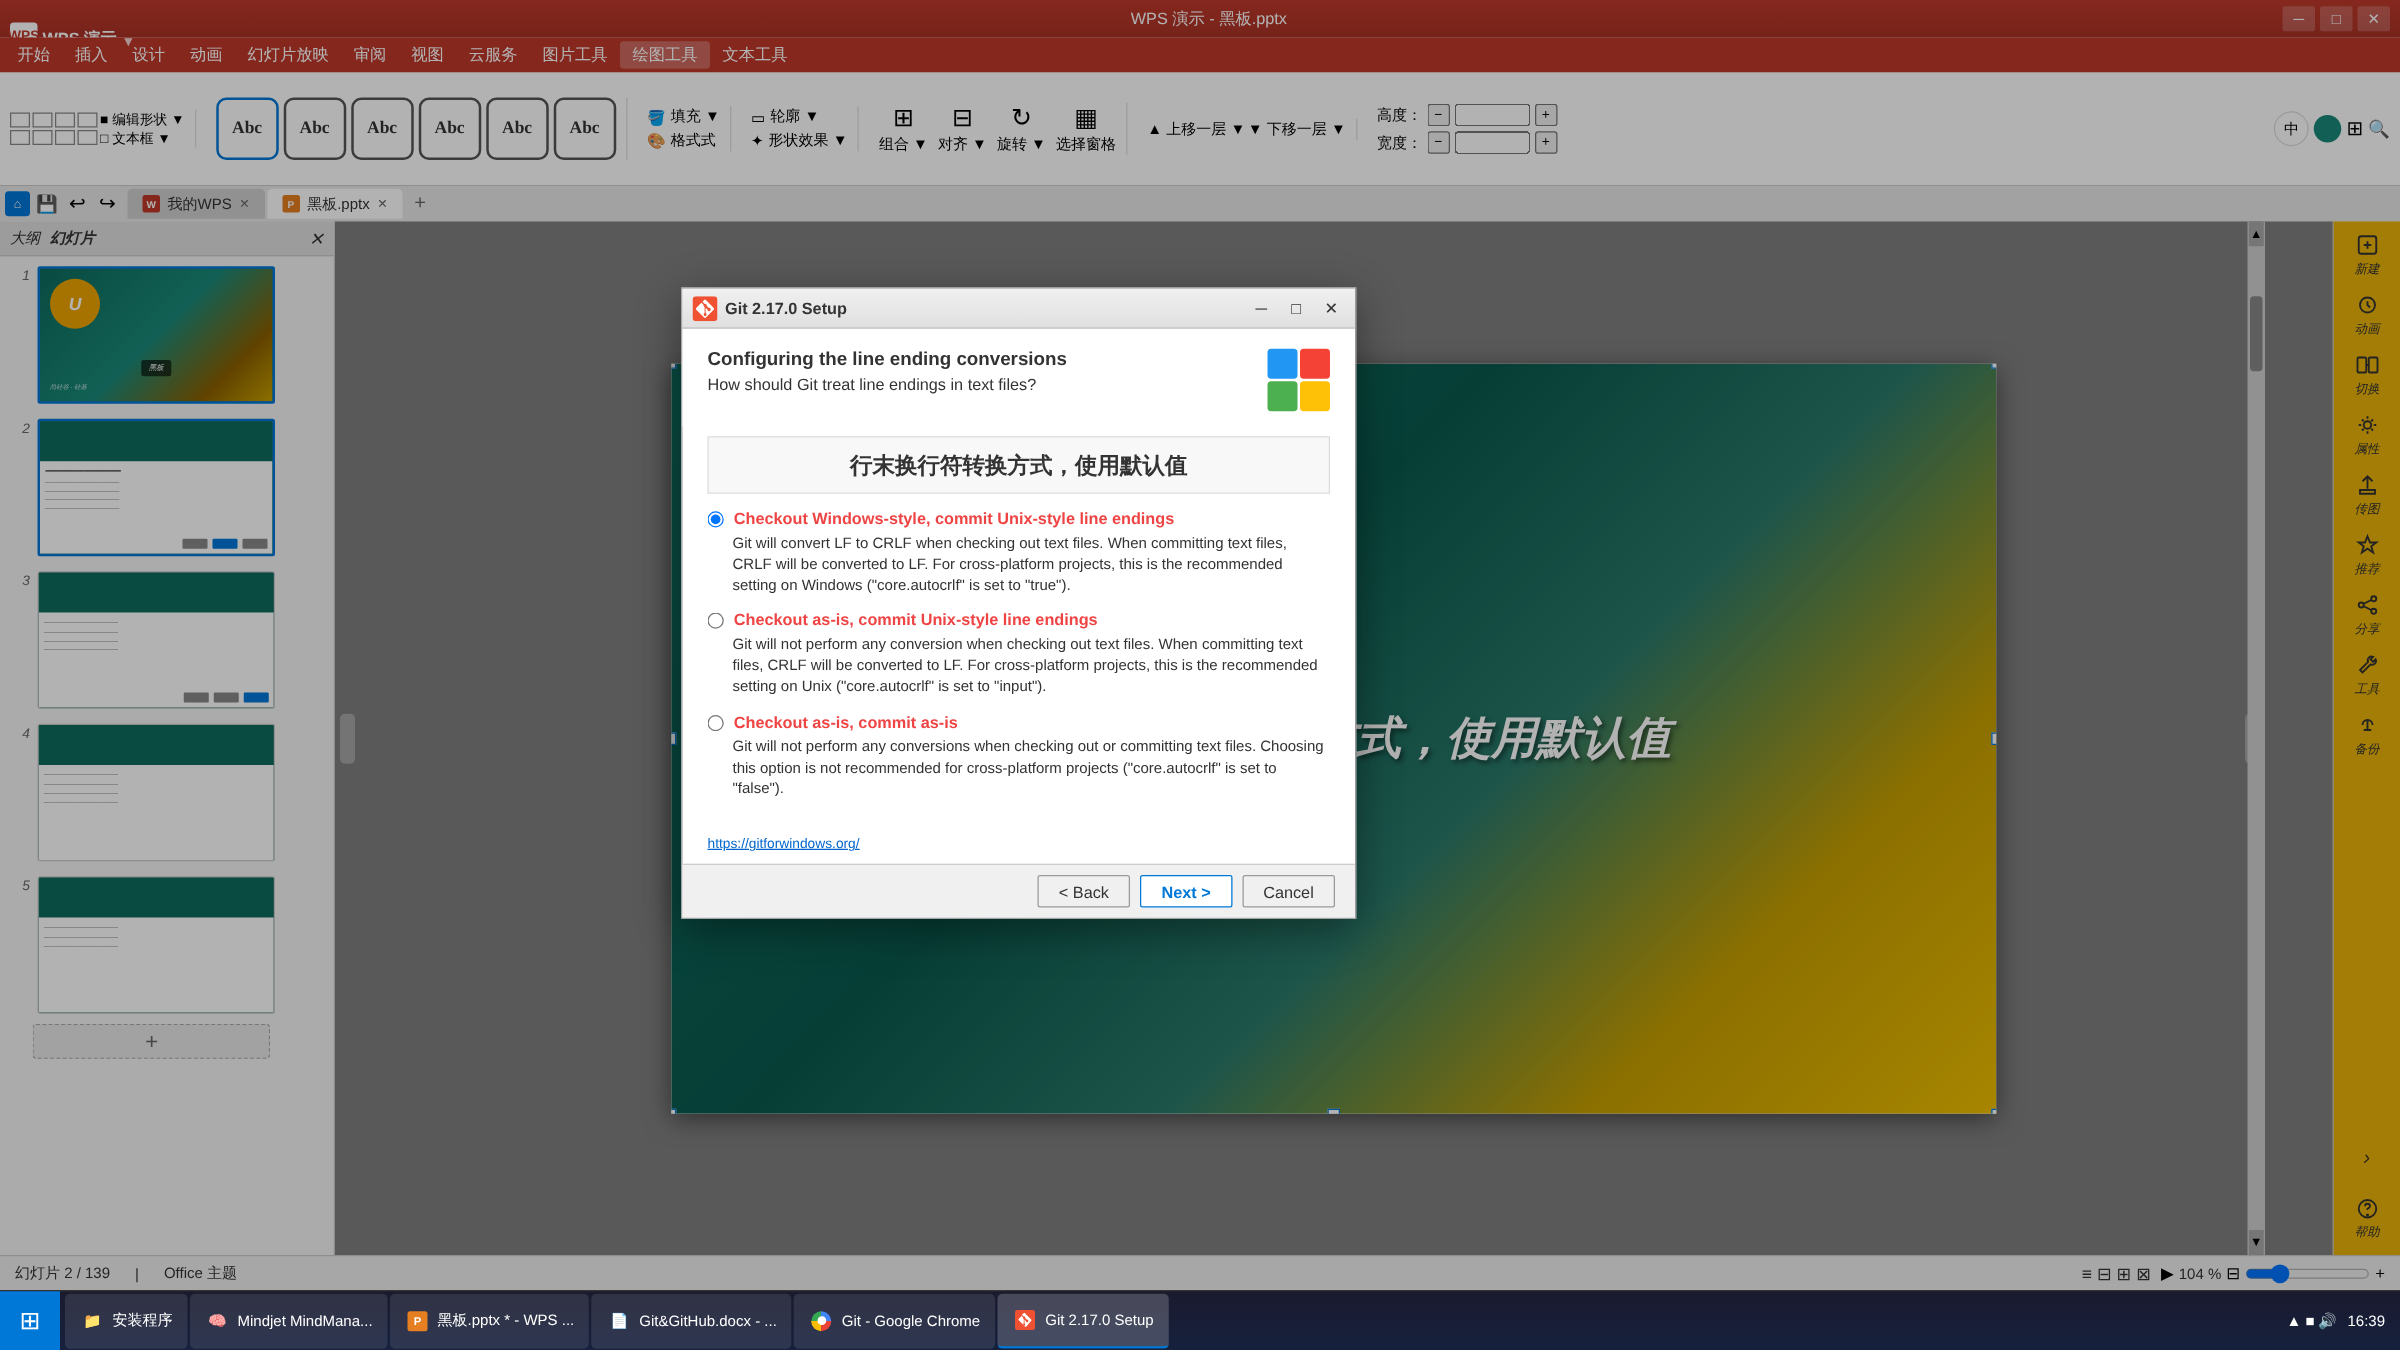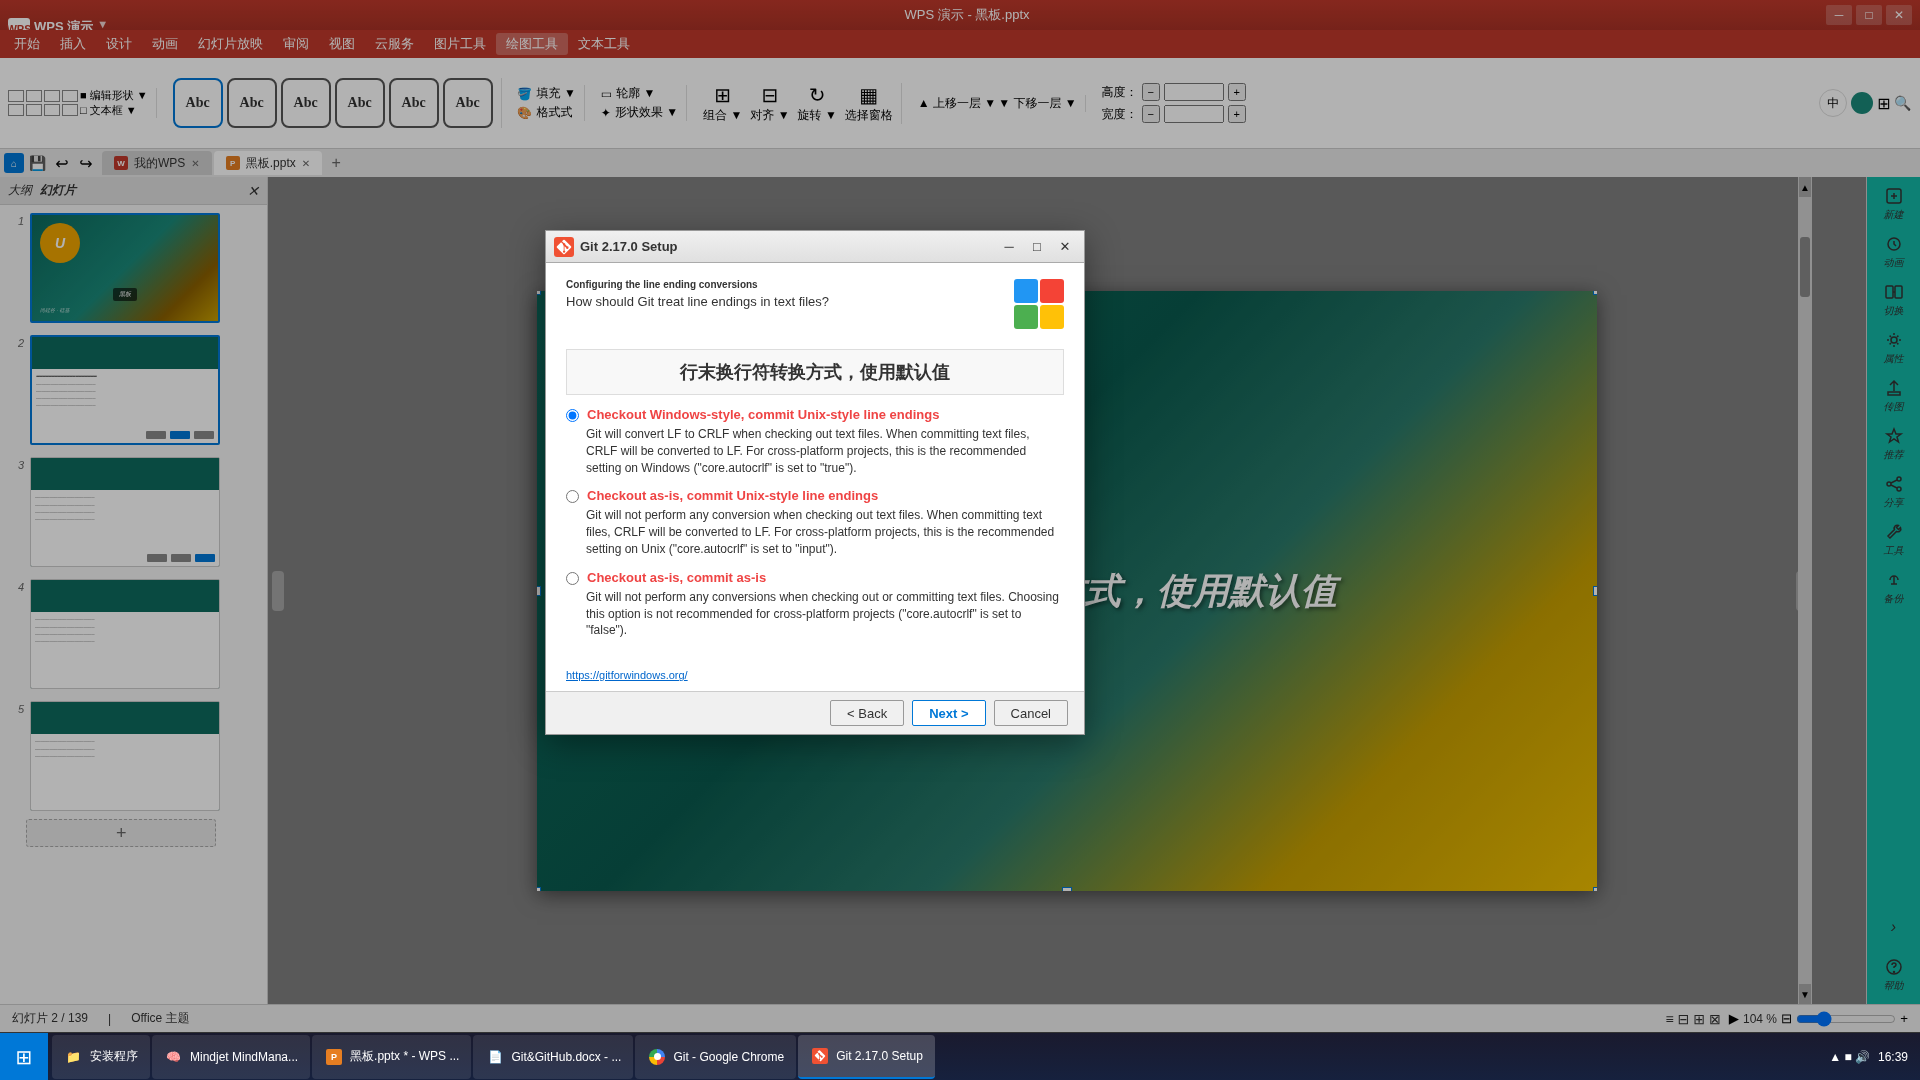--- a/index.html
+++ b/index.html
@@ -30,21 +30,21 @@
     .wps-window {
       position: absolute; top: 0; left: 0; right: 0; bottom: 48px;
       background: #f0f0f0; display: flex; flex-direction: column;
     }
 
     
     .title-bar {
       height: 30px; background: linear-gradient(180deg, #c0392b 0%, #a93226 100%);
       display: flex; align-items: center; padding: 0 8px; color: white;
     }
-    .title-bar-logo { display: flex; align-items: flex-start; gap: 4px; font-size: 13px; font-weight: bold; margin-top: 28px; }
+    .title-bar-logo { display: flex; align-items: flex-end; gap: 4px; font-size: 13px; font-weight: bold; margin-top: 28px; }
     .wps-logo-badge {
       width: 22px; height: 22px; background: white; border-radius: 3px;
       display: flex; align-items: center; justify-content: center;
       color: #c0392b; font-weight: bold; font-size: 11px;
     }
     .title-bar-title { flex: 1; text-align: center; font-size: 13px; }
     .title-bar-controls { display: flex; gap: 4px; }
     .title-ctrl { width: 26px; height: 20px; border: none; background: rgba(255,255,255,0.2); color: white; cursor: pointer; border-radius: 2px; font-size: 12px; display: flex; align-items: center; justify-content: center; }
 
     
@@ -121,21 +121,21 @@
       width: 1060px; height: 600px; background: white; position: relative; overflow: hidden;
       box-shadow: 0 4px 20px rgba(0,0,0,0.5);
     }
     .slide-bg {
       position: absolute; inset: 0;
       background: linear-gradient(135deg, #0d6b5e 0%, #0a5a4e 40%, #2a7a6b 60%, #c8a000 80%, #f0c000 100%);
     }
 
     
     .right-panel {
-      width: 54px; background: #14b8a6; border-left: 1px solid #ccc; display: flex; flex-direction: column;
+      width: 54px; background: #eab308; border-left: 1px solid #ccc; display: flex; flex-direction: column;
       align-items: center; padding: 4px 0;
     }
     .right-panel-btn {
       width: 46px; height: 46px; display: flex; flex-direction: column; align-items: center;
       justify-content: center; cursor: pointer; border-radius: 3px; font-size: 10px; color: #333;
       text-align: center; gap: 2px; margin-bottom: 2px;
     }
     .right-panel-btn svg { width: 20px; height: 20px; }
 
     
@@ -164,21 +164,21 @@
     }
     .dialog-title { flex: 1; font-size: 13px; font-weight: bold; color: #333; }
     .dialog-ctrl {
       width: 22px; height: 18px; display: flex; align-items: center; justify-content: center;
       cursor: pointer; font-size: 13px; color: #333; background: transparent; border: none;
     }
     .dialog-header {
       padding: 16px 20px 12px;
       background: white;
     }
-    .dialog-header-title { font-size: 10px; font-weight: bold; color: #333; margin-bottom: 4px; }
+    .dialog-header-title { font-size: 15px; font-weight: bold; color: #333; margin-bottom: 4px; }
     .dialog-header-sub { font-size: 13px; color: #333; }
     .dialog-body { padding: 8px 20px 12px; }
     .dialog-banner {
       font-size: 18px; color: #333; font-weight: bold; text-align: center;
       background: #f8f8f8; padding: 10px; border: 1px solid #ddd; margin-bottom: 12px;
       font-family: 'Microsoft YaHei', sans-serif;
     }
     .dialog-option { margin-bottom: 12px; }
     .dialog-option-row { display: flex; align-items: flex-start; gap: 8px; }
     .dialog-radio { margin-top: 2px; flex-shrink: 0; }

